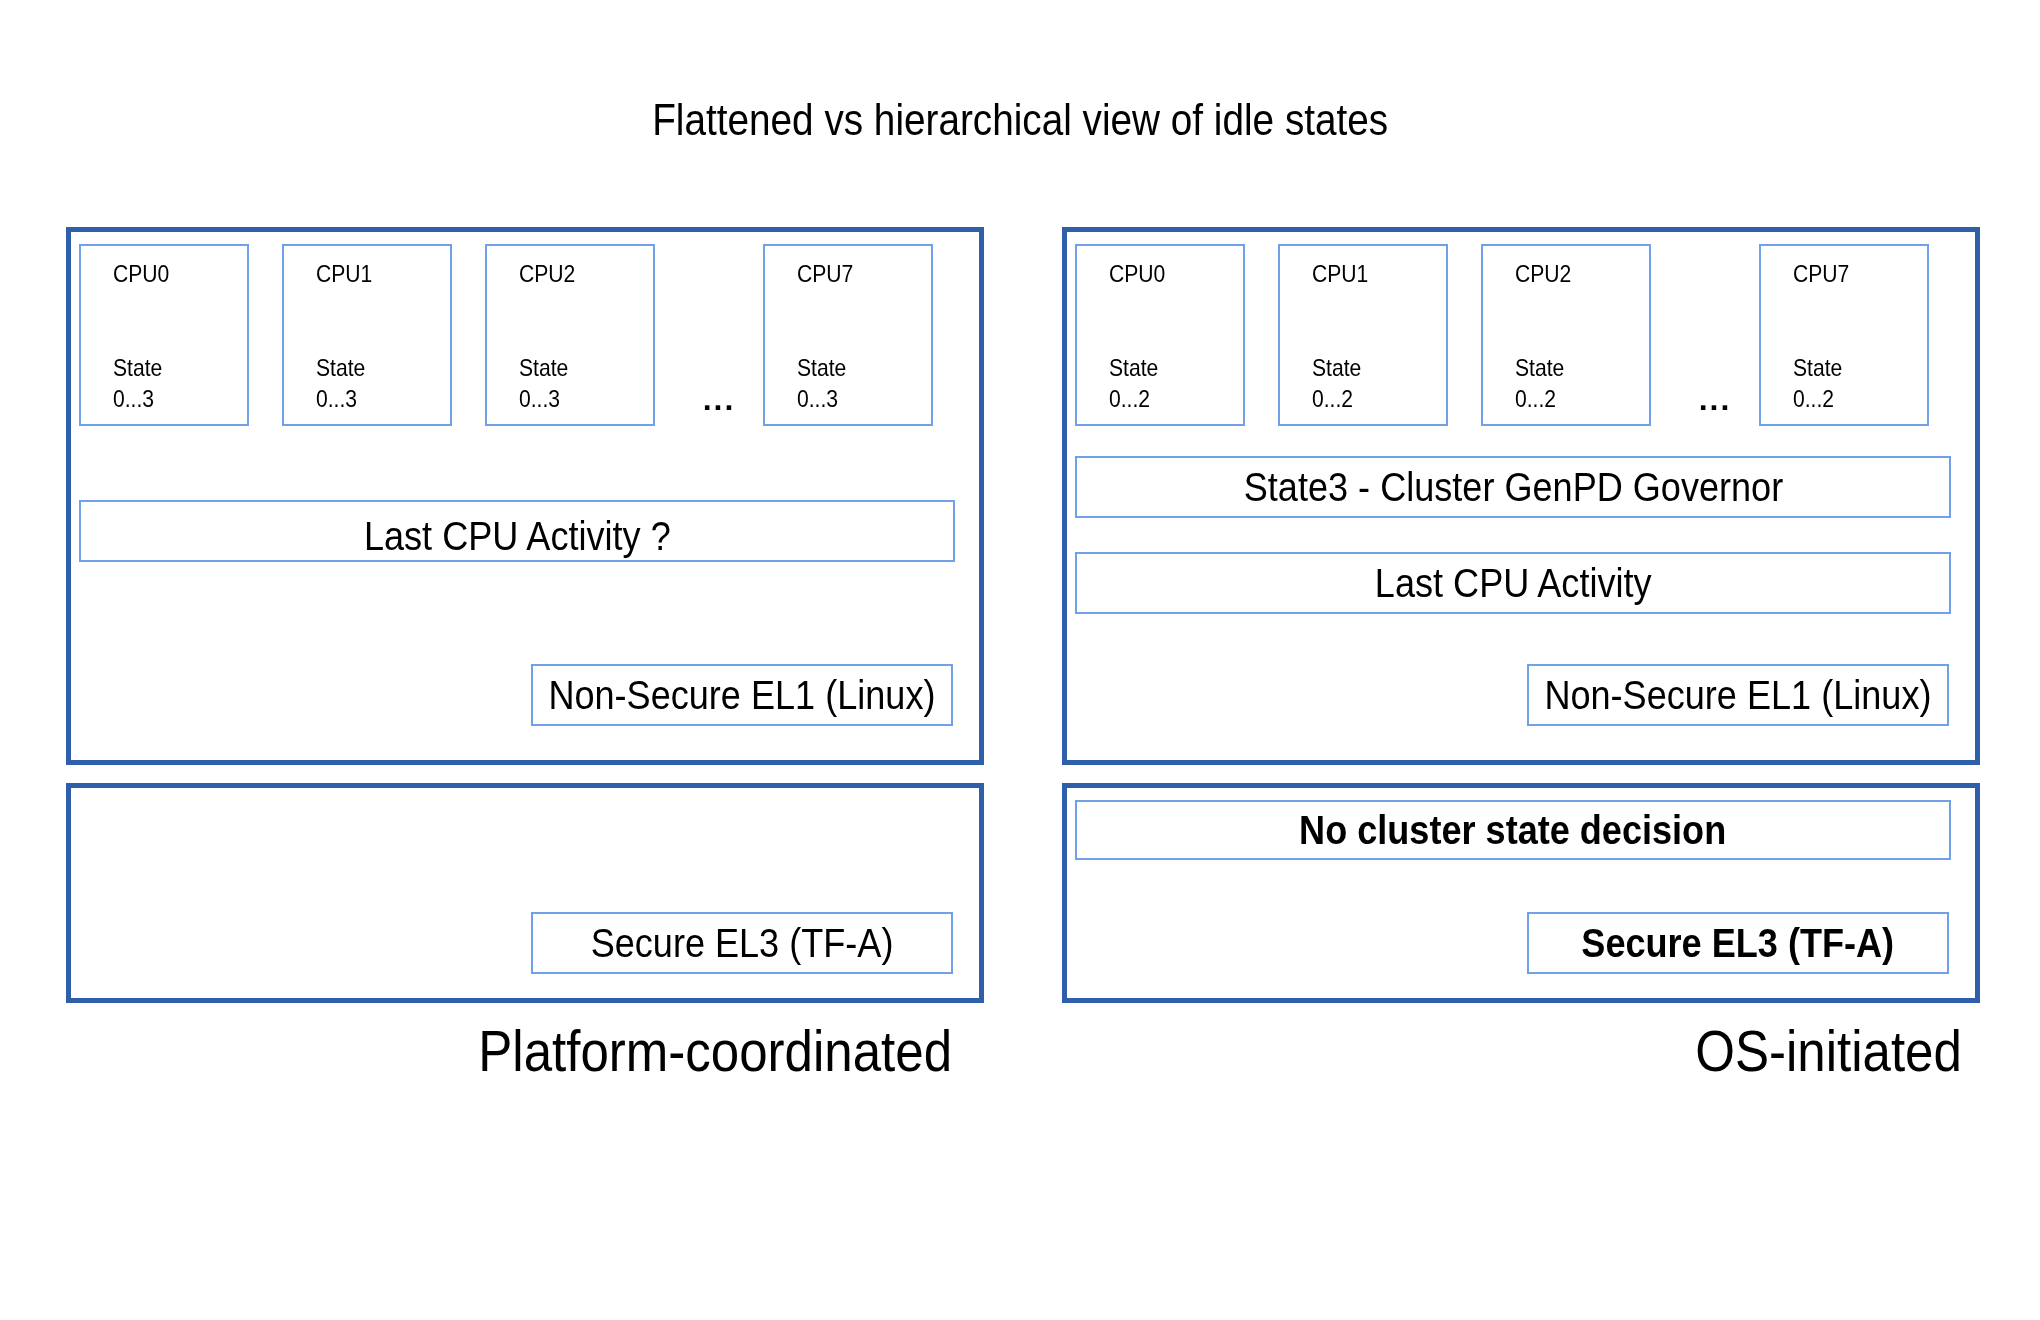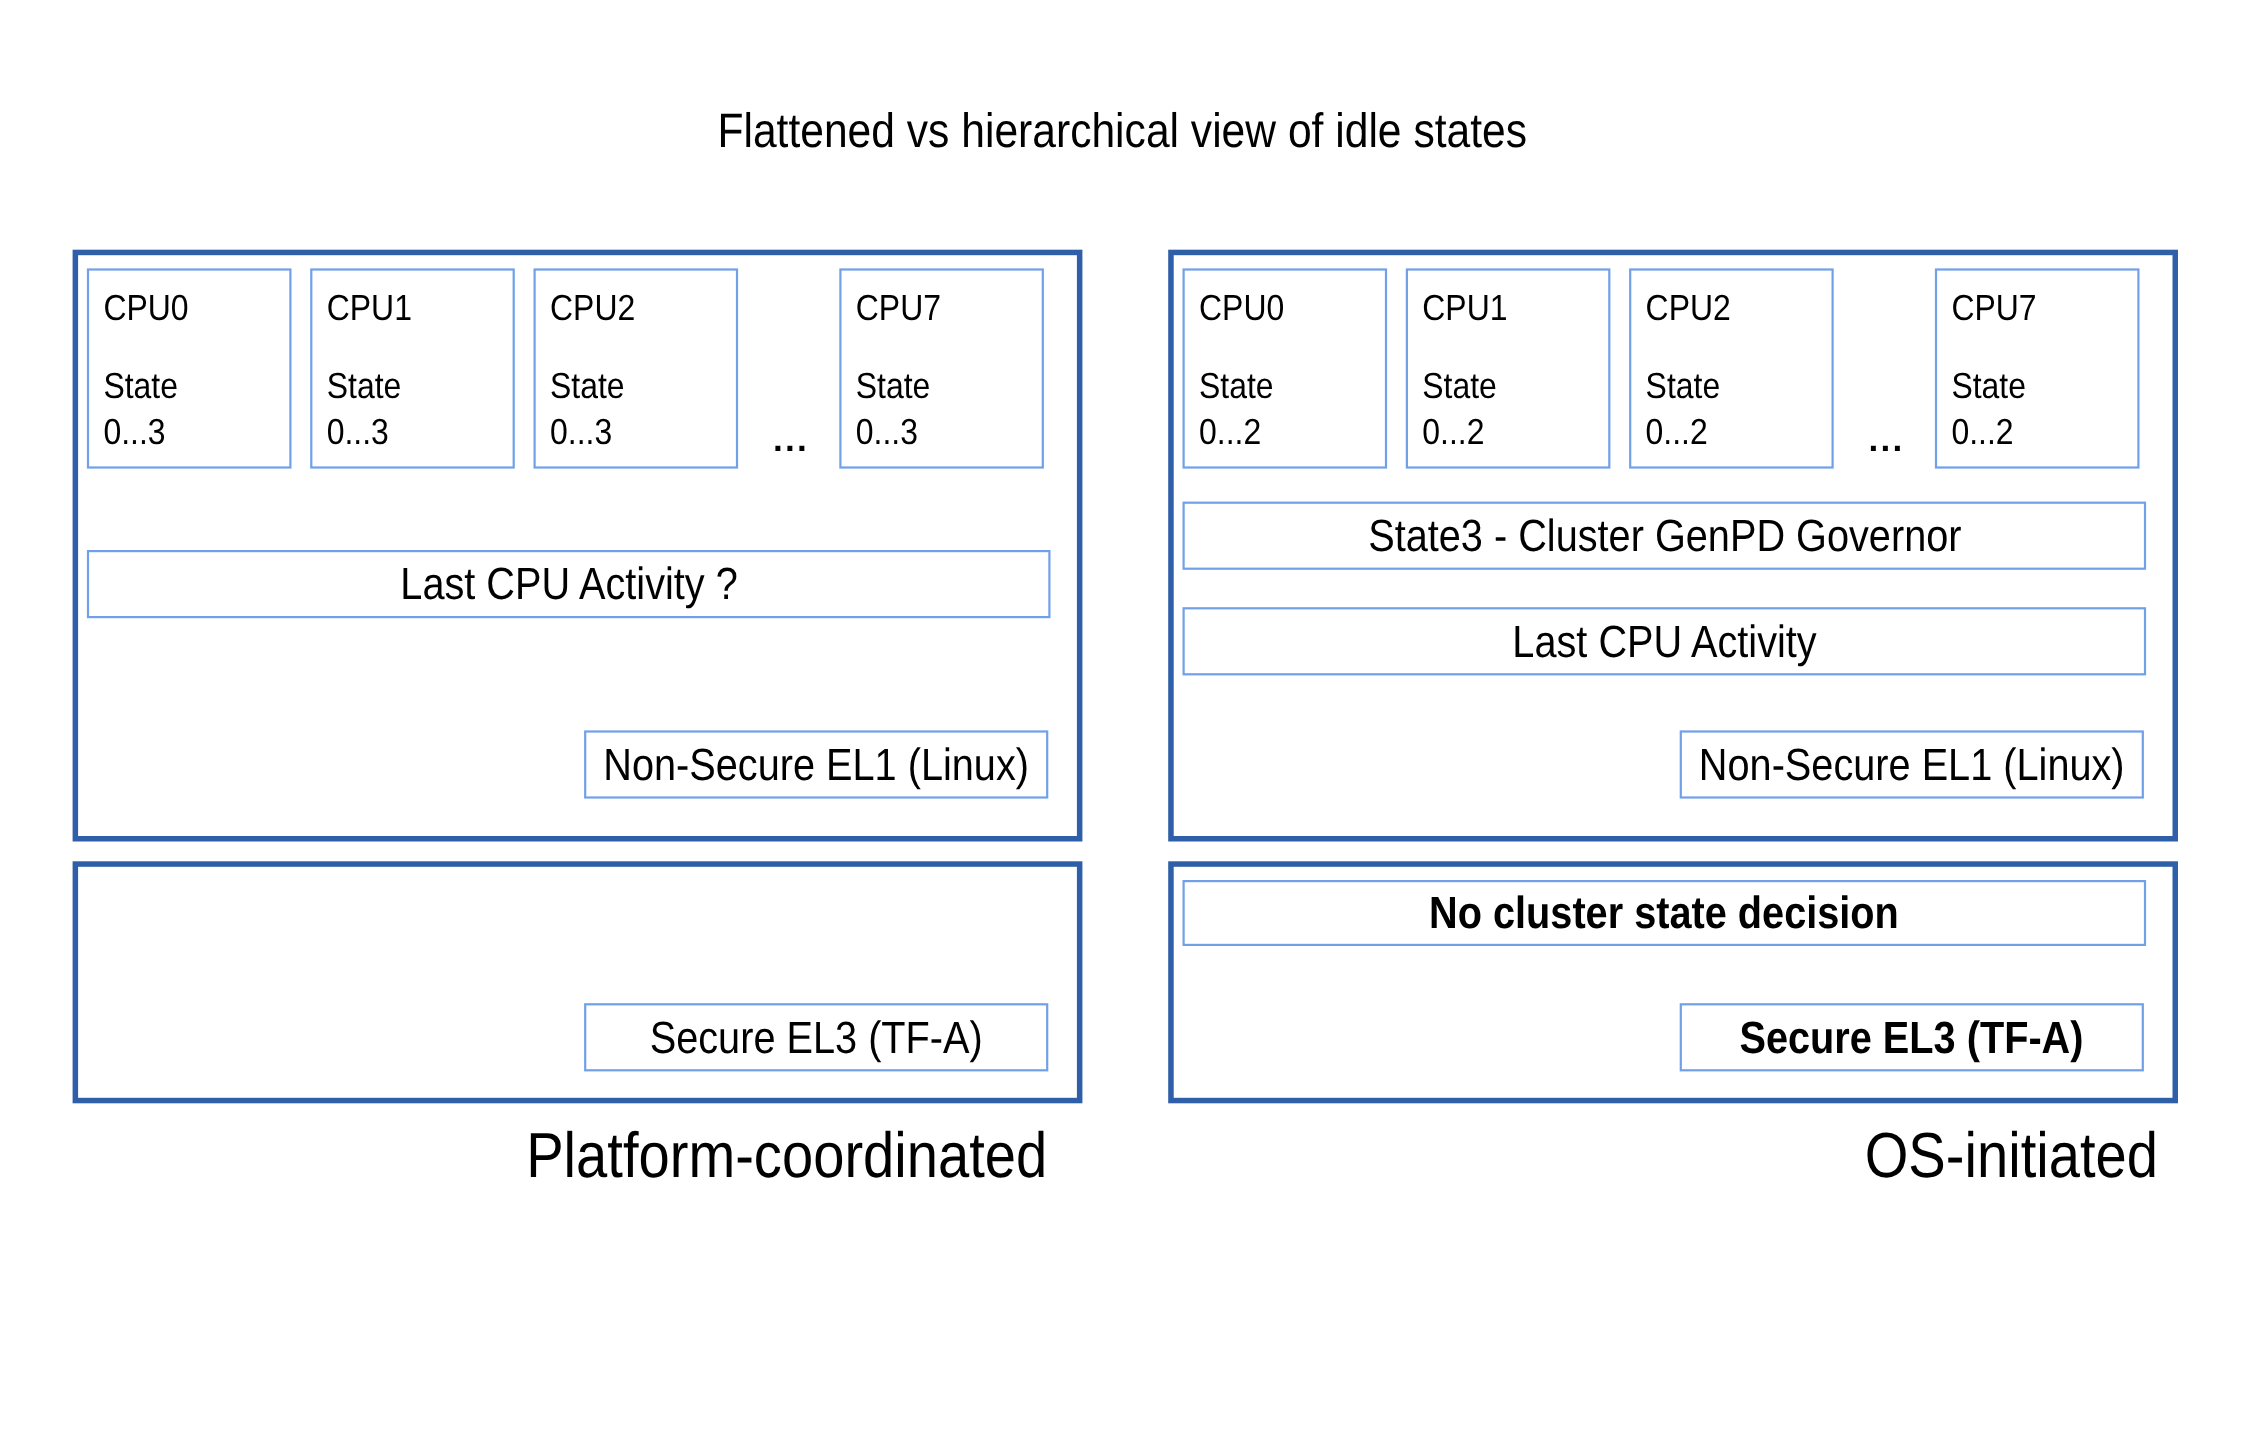--- a/index.html
+++ b/index.html
@@ -15,32 +15,32 @@
            font-size:44px; font-weight:400; line-height:1.1; }
 
   .panel { position:absolute; border:5px solid var(--pb); background:#fff; }
   #panel-tl { left:66px;   top:227px; width:918px; height:538px; }
   #panel-tr { left:1062px; top:227px; width:918px; height:538px; }
   #panel-bl { left:66px;   top:783px; width:918px; height:220px; }
   #panel-br { left:1062px; top:783px; width:918px; height:220px;font-weight:bold; }
 
   .box { position:absolute; border:2px solid var(--bb); background:#fff; }
 
-  .cpu-box { width:186px; height:182px; top:12px; display:flex; flex-direction:column;
-             padding:14px 13px 10px; font-size:33px; line-height:1.2; }
+  .cpu-box { width:170px; height:182px; top:12px; display:flex; flex-direction:column;
+             padding:14px 32px 10px; font-size:24px; line-height:1.2; }
   .cpu-name { }
   .cpu-state { margin-top:auto; line-height:1.27; }
   .c0{left:8px} .c1{left:211px} .c2{left:414px} .c7{left:692px}
 
   .dots { position:absolute; left:604px; top:152px; width:88px; height:34px;
           text-align:center; font-size:32px; font-weight:700; letter-spacing:2px;
           display:flex; align-items:flex-end; justify-content:center; }
 
   .wide { display:flex; align-items:center; justify-content:center; font-size:41px; }
-  #tl-activity { left:8px;   top:268px; width:876px; height:62px; }
+  #tl-activity { left:8px;   top:268px; width:876px; height:62px;align-items:flex-end; }
   #tl-el1      { left:460px; top:432px; width:422px; height:62px; }
   #tr-governor { left:8px;   top:224px; width:876px; height:62px; }
   #tr-activity { left:8px;   top:320px; width:876px; height:62px; }
   #tr-el1      { left:460px; top:432px; width:422px; height:62px; }
   .decision    { left:8px;   top:12px;  width:876px; height:60px; }
   .el3         { left:460px; top:124px; width:422px; height:62px; }
 
   .caption { position:absolute; top:1018px; width:918px; text-align:right;
              font-size:58px; line-height:1.15; }
   #cap-left  { left:66px; }

